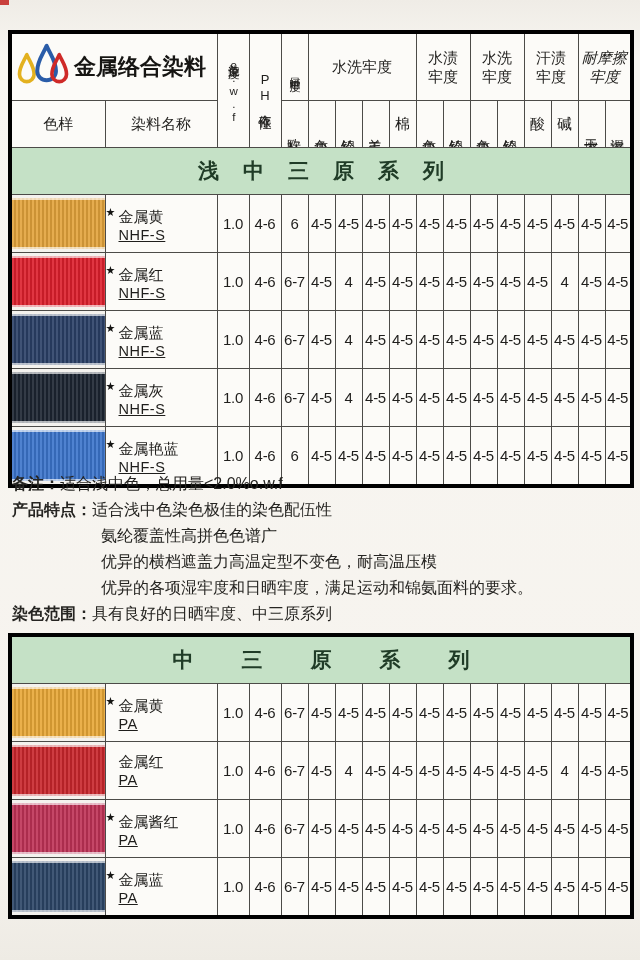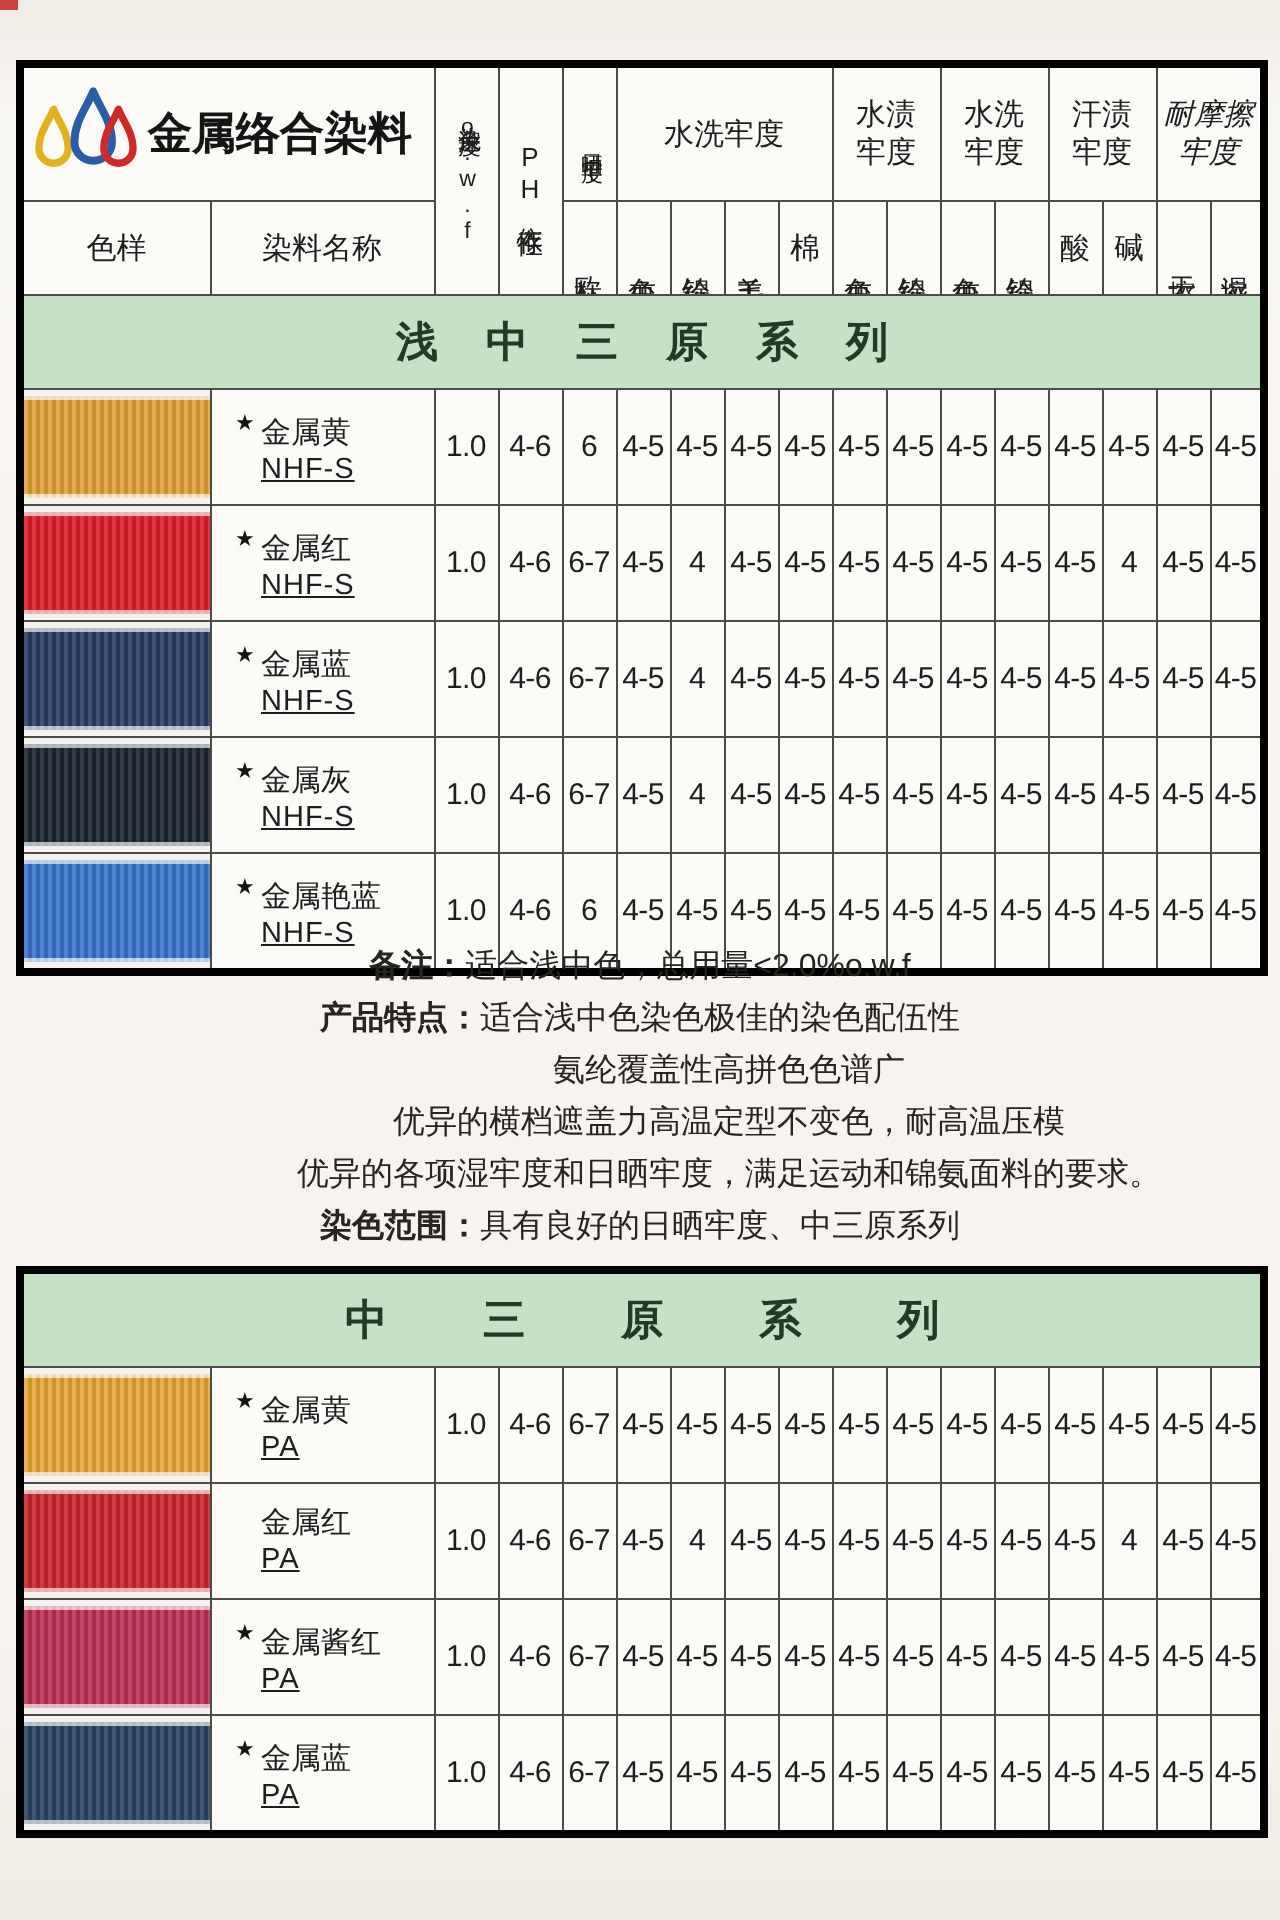--- a/index.html
+++ b/index.html
@@ -43,27 +43,27 @@
   .b1{letter-spacing:24px;text-indent:24px;}
   .b2{letter-spacing:48px;text-indent:48px;}
   tr.data td{height:55px;}
   td.swatch-cell{padding:0;background:#f4f2ee;}
   .swatch{
     height:47px;margin:3px 0;
     background-image:repeating-linear-gradient(90deg,rgba(255,255,255,0.10) 0 2px,rgba(0,0,0,0.10) 2px 4px);
     border-top:2px solid rgba(255,255,255,0.65);
     border-bottom:2px solid rgba(255,255,255,0.65);
   }
-  td.name-cell{text-align:left;padding-left:12px;}
+  td.name-cell{text-align:left;}
   .name-line{font-size:15px;line-height:19px;}
   .star{display:inline-block;width:13px;font-size:11px;vertical-align:6px;color:#141412;}
   .code-line{font-size:14.5px;line-height:19px;padding-left:13px;letter-spacing:0.5px;text-decoration:underline;}
   td.val{font-size:15px;letter-spacing:-0.3px;}
   .notes{position:absolute;left:12px;top:471px;width:616px;font-size:16px;color:#262522;}
-  .note-row{line-height:26px;white-space:nowrap;text-align:center;}
+  .note-row{line-height:26px;white-space:nowrap;}
   .nl{font-weight:bold;}
   .indent{padding-left:89px;}
 </style>
 </head>
 <body>
 
 <div class="corner-mark"></div>
 
 <table class="spec" id="table1">
   <colgroup>

